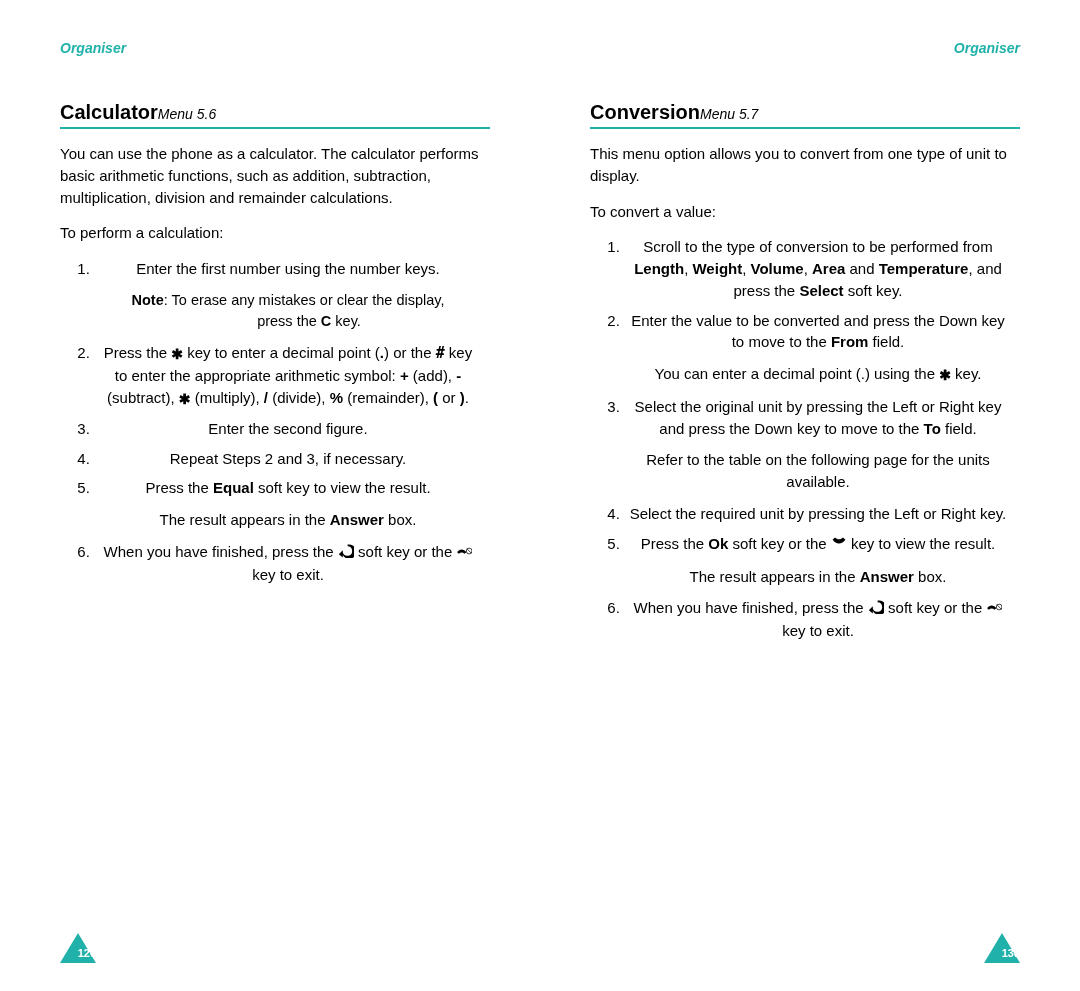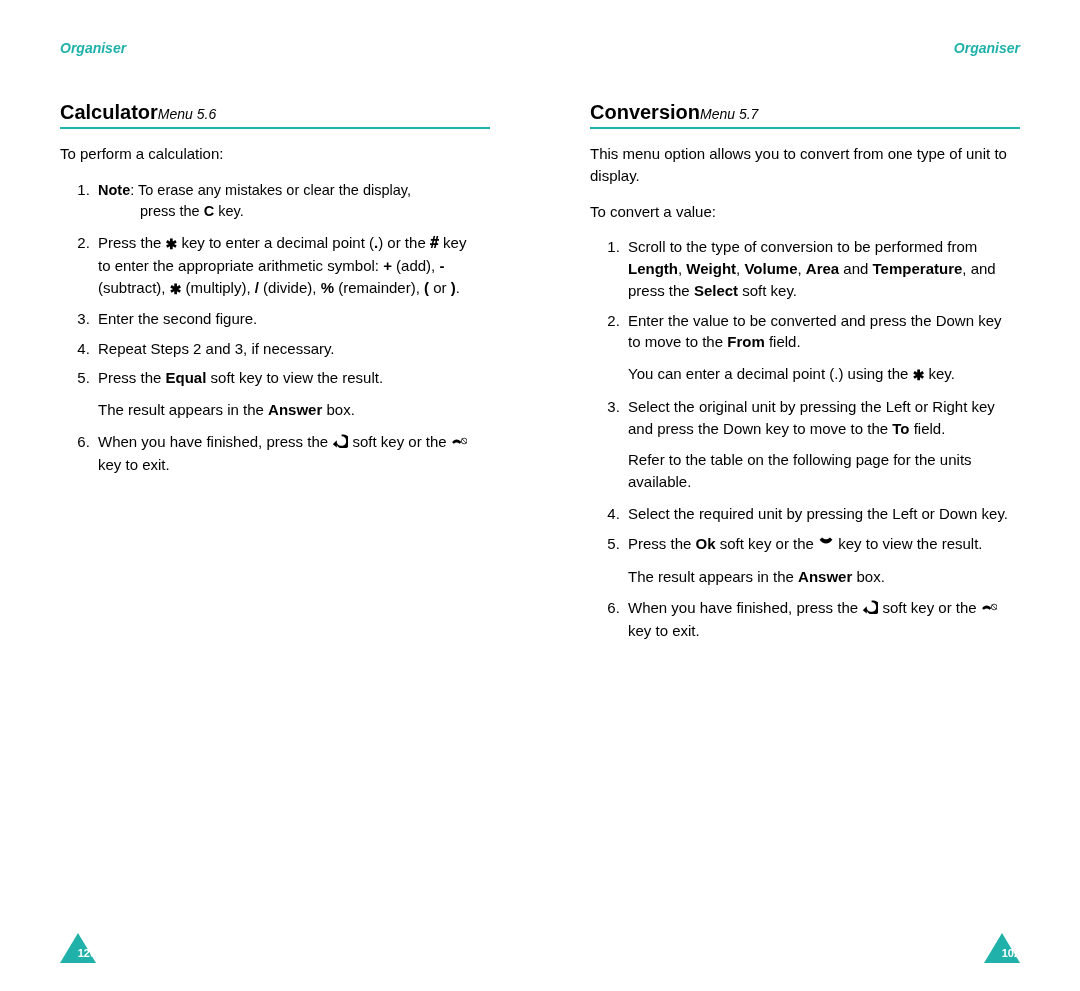--- a/index.html
+++ b/index.html
@@ -43,21 +43,21 @@
     align-items: baseline;
     gap: 0;
   }
   h2 .title-main { font-weight: bold; }
   h2 .title-sub { font-style: italic; font-weight: normal; font-size: 14px; }
   .body {
     font-size: 15px;
     line-height: 1.45;
   }
   .body p { margin: 14px 0; }
-  ol.steps { padding-left: 22px; margin: 12px 12px; }
+  ol.steps { padding-left: 22px; margin: 12px 12px; text-align: center; }
   ol.steps > li { margin: 8px 0; padding-left: 4px; }
   ol.steps > li > p { margin: 10px 0; }
   ol.steps .note { margin: 10px 0 10px 0; font-size: 14.5px;}
   ol.steps .note .note-label { font-weight: bold; }
   .note-indent { padding-left: 42px; display:block;}
   .b { font-weight: bold; }
 
   
   .icon-inline {
     display: inline-block;
@@ -105,25 +105,27 @@
 
   <div class="page left">
     <div class="header">Organiser</div>
 
     <h2>
       <span class="title-main">Calculator</span>
       <span class="title-sub">Menu 5.6</span>
     </h2>
 
     <div class="body">
+      <p>You can use the phone as a calculator. The calculator performs basic arithmetic functions, such as addition, subtraction, multiplication, division and remainder calculations.</p>
       <p>To perform a calculation:</p>
 
       <ol class="steps">
 
         <li>
+          <span>Enter the first number using the number keys.</span>
           <p class="note">
             <span class="note-label">Note</span><span>: To erase any mistakes or clear the display,</span>
             <span class="note-indent">
               <span>press the </span><span class="b">C</span><span> key.</span>
             </span>
           </p>
         </li>
 
         <li>
           <span>Press the </span><span class="icon-inline icon-star"></span><span> key to enter a decimal point (</span><span class="b">.</span><span>) or the </span><span class="icon-inline icon-hash"></span><span> key to enter the appropriate arithmetic symbol: </span><span class="b">+</span><span> (add), </span><span class="b">-</span><span> (subtract), </span><span class="icon-inline icon-star"></span><span> (multiply), </span><span class="b">/</span><span> (divide), </span><span class="b">%</span><span> (remainder), </span><span class="b">(</span><span> or </span><span class="b">)</span><span>.</span>
@@ -192,21 +194,21 @@
           <p>
             <span>You can enter a decimal point (.) using the </span><span class="icon-inline icon-star"></span><span> key.</span>
           </p>
         </li>
 
         <li>
           <span>Select the original unit by pressing the Left or Right key and press the Down key to move to the </span><span class="b">To</span><span> field.</span>
           <p>Refer to the table on the following page for the units available.</p>
         </li>
 
-        <li><span>Select the required unit by pressing the Left or Down key.</span></li>
+        <li><span>Select the required unit by pressing the Left or Right key.</span></li>
 
         <li>
           <span>Press the </span><span class="b">Ok</span><span> soft key or the </span>
           <span class="icon-inline icon-send">
             <svg viewBox="0 0 20 16">
                 <path d="M2 4 C6 10 14 10 18 4 L15 1 C12 4 8 4 5 1 Z" fill="#000"></path>
               </svg>
           </span>
           <span> key to view the result.</span>
           <p>
@@ -233,16 +235,16 @@
         </li>
 
       </ol>
     </div>
 
     <div class="page-footer-tri">
       <svg viewBox="0 0 36 30">
           <polygon points="18,0 36,30 0,30" fill="#20b2aa"></polygon>
         </svg>
     </div>
-    <div class="page-num">102</div>
+    <div class="page-num">138</div>
   </div>
 
 </div>
 
 </body></html>

